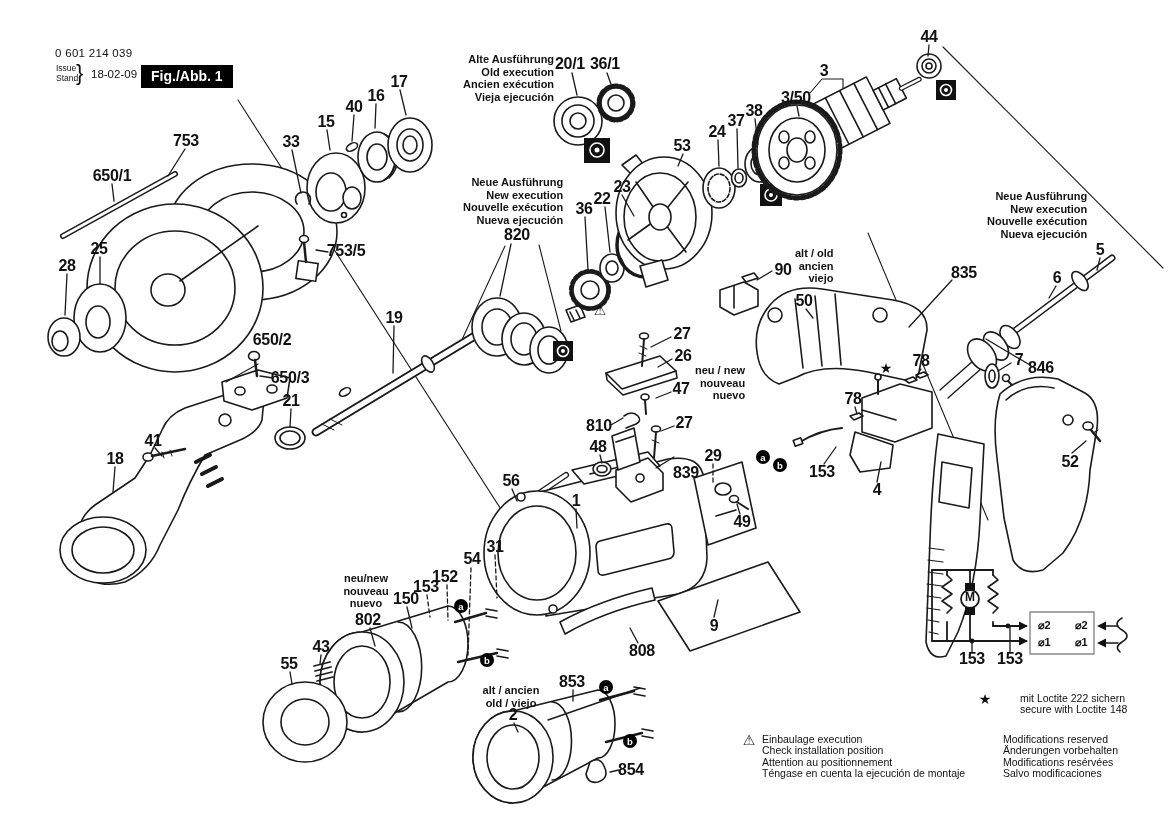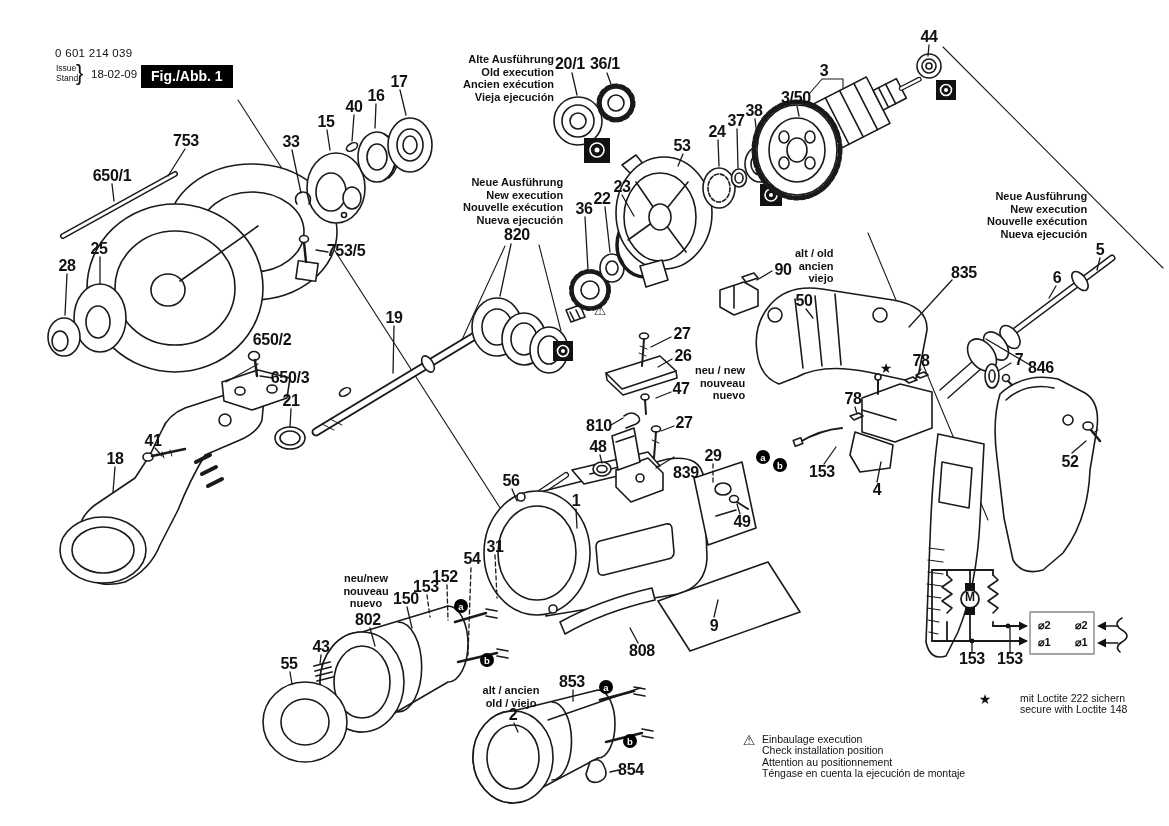--- a/index.html
+++ b/index.html
@@ -525,20 +525,26 @@
       </div>
       <div class="tb center" style="left: 511px; top: 684px;">
         <div>alt / ancien</div>
         <div>old / viejo</div>
       </div>
       <div class="fn" style="left: 999px; top: 693px; margin-left: 21px;">
         <div>mit Loctite 222 sichern</div>
         <div>secure with Loctite 148</div>
       </div>
       <div class="sym" style="left: 985px; top: 699px;">★</div>
+      <div class="fn" style="left: 1003px; top: 734px;">
+        <div>Modifications reserved</div>
+        <div>Änderungen vorbehalten</div>
+        <div>Modifications resérvées</div>
+        <div>Salvo modificaciones</div>
+      </div>
       <div class="fn" style="left: 762px; top: 734px;">
         <div>Einbaulage execution</div>
         <div>Check installation position</div>
         <div>Attention au positionnement</div>
         <div>Téngase en cuenta la ejecución de montaje</div>
       </div>
       <div class="sym" style="left: 749px; top: 740px;">⚠</div>
       <div class="mk" style="left: 763px; top: 457px;">a</div>
       <div class="mk" style="left: 780px; top: 465px;">b</div>
       <div class="mk" style="left: 461px; top: 606px;">a</div>

